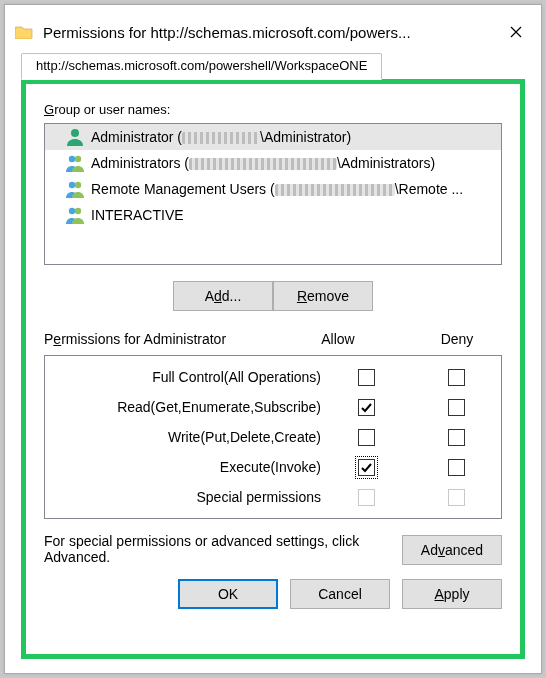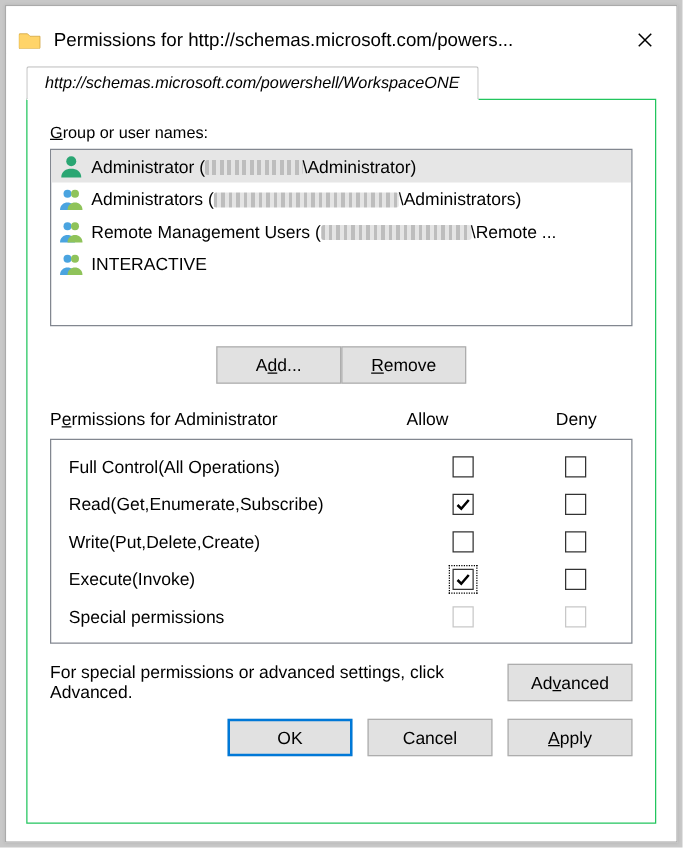--- a/index.html
+++ b/index.html
@@ -33,51 +33,51 @@
     .titlebar .title { flex: 1; font-size: 15px; white-space: nowrap; overflow: hidden; text-overflow: ellipsis; }
     .titlebar .close { width: 46px; height: 100%; display:flex; align-items:center; justify-content:center; font-size:15px; }
 
     .body {
       flex: 1;
       padding: 6px 16px 14px;
       background: #fff;
       display:flex;
       flex-direction:column;
     }
-    .tabstrip { display:flex; align-items:flex-end; height:30px;font-style:italic; }
+    .tabstrip { display:flex; align-items:flex-end; height:30px; }
     .tab {
       border: 1px solid #c0c0c0;
       border-bottom: 1px solid #fff;
       background:#fff;
       padding: 4px 14px 6px;
       font-size: 13px;
       position:relative;
       top:1px;
       border-radius: 2px 2px 0 0;
     }
     .tabpage {
-      border: 1px solid #22c55e;
+      border: 5px solid #22c55e;
       padding: 18px 18px 14px;
       flex:1;
       display:flex;
       flex-direction:column;
     }
 
     .label { margin-bottom: 6px; }
     .underline { text-decoration: underline; }
 
     .listbox {
       border: 1px solid #828790;
       height: 142px;
       overflow: hidden;
       background:#fff;
     }
     .listitem {
       display:flex; align-items:center;
-      height:26px; padding: 0 6px; gap:6px;
+      height:26px; padding: 0 20px; gap:6px;
       white-space:nowrap; overflow:hidden; text-overflow:ellipsis;
       font-size:14px;
     }
     .listitem.selected { background:#e6e6e6; }
 
     .person-ico { width:20px; height:20px; flex-shrink:0; }
     .smudge { display:inline-block; height:12px; background: repeating-linear-gradient(90deg,#bdbdbd 0 3px,#e4e4e4 3px 6px); border-radius:2px; vertical-align:middle; }
 
     .btnrow { display:flex; justify-content:center; gap:0; margin-top:16px; }
     .btn {
@@ -95,20 +95,21 @@
       display:grid;
       grid-template-columns: 1fr 90px 90px;
       font-size:14px;
       padding-bottom:8px;
       gap:29px;
     }
     .permhdr .colc { text-align:center; }
     .permbox {
       border:1px solid #828790;
       padding: 6px 0;
+      text-align: right;
     }
     .permrow {
       display:grid;
       grid-template-columns: 1fr 90px 90px;
       align-items:center;
       height:30px;
       font-size:14px;
     }
     .permrow .pname { padding-left:14px; white-space:nowrap; }
     .cbwrap { display:flex; justify-content:center; }

